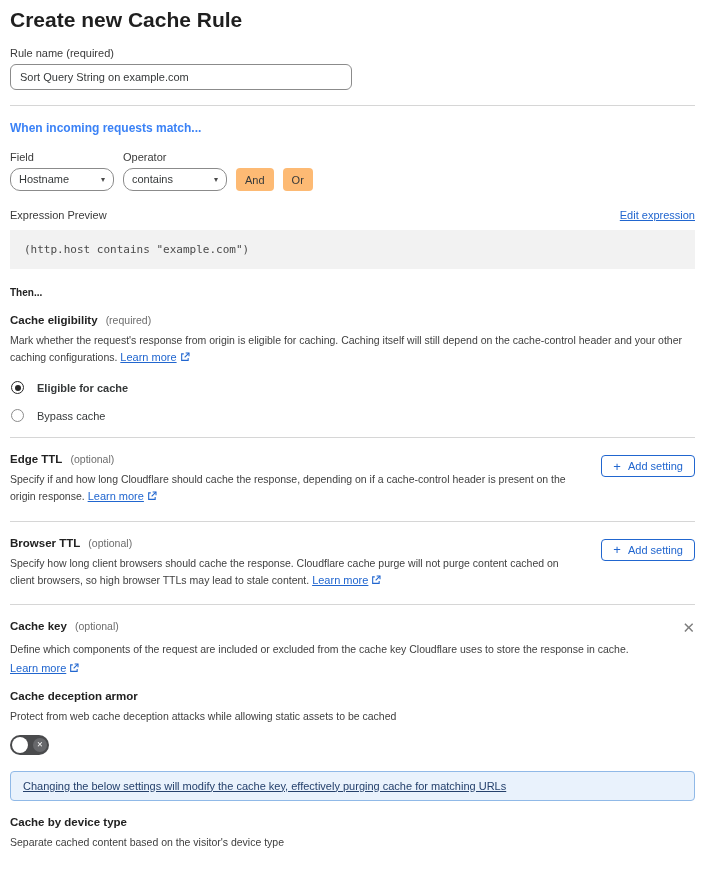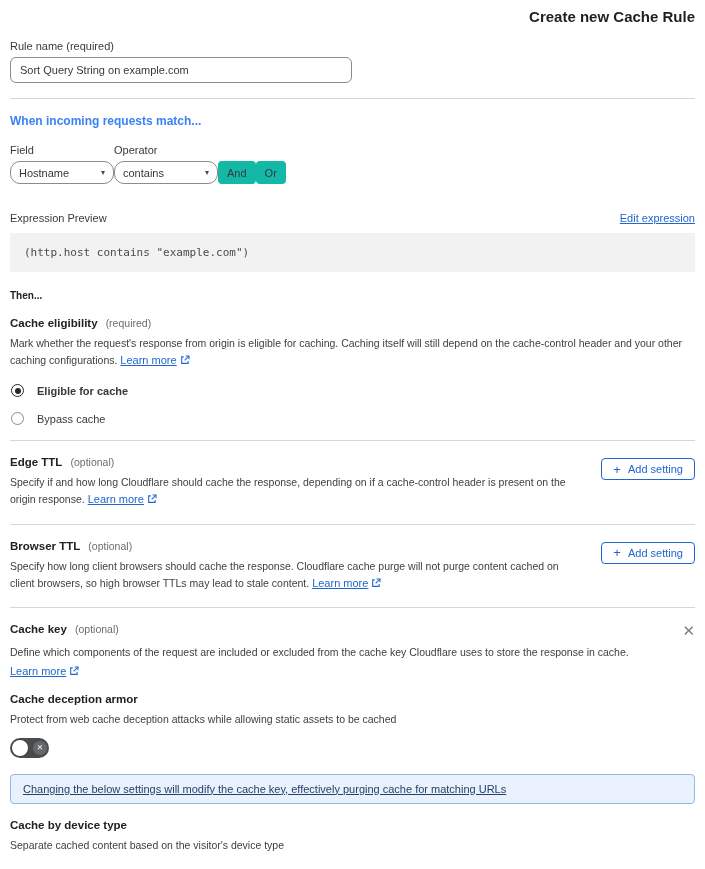--- a/index.html
+++ b/index.html
@@ -1,41 +1,41 @@
 <!DOCTYPE html>
 <html><head>
 <meta charset="utf-8">
 <style>
   * { box-sizing: border-box; }
   html,body { margin:0; padding:0; background:#fff; }
   body { width:705px; font-family:"Liberation Sans", sans-serif; color:#36393a; font-size:11px; }
   .page { padding:8px 10px 12px 10px; }
 
-  .title { font-size:15px; font-weight:bold; color:#1f1f1f; margin:0 0 15px 0;text-align:right; }
+  .title { font-size:21px; font-weight:bold; color:#1f1f1f; margin:0 0 15px 0; }
 
   .field-label { display:block; font-size:11px; color:#3a3a3a; margin-bottom:5px; }
   .text-input { height:23px; width:342px; border:1px solid #8b8b8b; border-radius:6px; padding:12px 9px;
                 font-family:"Liberation Sans", sans-serif; font-size:11px; color:#36393a; background:#fff; }
   .helper { color:#5f5f5f; font-size:10.5px; margin-top:5px; }
 
   hr.divider { border:none; border-top:1px solid #d6d6d6; margin:15px 0; }
 
   .section-heading { font-weight:bold; font-size:12px; color:#3b82f6; margin:0 0 15px 0; }
 
-  .match-row { display:flex; gap:0; align-items:flex-end; }
+  .match-row { display:flex; gap:9px; align-items:center; }
   .match-col { display:flex; flex-direction:column; }
   .select { height:23px; width:104px; border:1px solid #8b8b8b; border-radius:10px; background:#fff;
             display:flex; align-items:center; justify-content:space-between; padding:0 8px; cursor:pointer; }
   .caret { font-size:8px; color:#4a4a4a; }
   .value-col { flex:1; }
   .value-input { width:100%; background:#edf2fc; border-color:#8ba2c6; }
-  .btn-gray { height:23px; padding:0 9px; margin-top:18px; background:#14b8a6; border:none; border-radius:4px;
+  .btn-gray { height:23px; padding:0 9px; margin-top:18px; background:#fdba74; border:none; border-radius:4px;
               font-family:"Liberation Sans", sans-serif; font-size:11px; color:#36393a; cursor:pointer; }
 
-  .expr-row { display:flex; justify-content:space-between; align-items:center; margin-top:28px; }
+  .expr-row { display:flex; justify-content:space-between; align-items:center; margin-top:18px; }
   .expr-label { font-size:11px; color:#3a3a3a; }
   a.link { color:#2166cf; text-decoration:underline; cursor:pointer; font-size:11px; }
   a.link svg { vertical-align:-1px; margin-left:3px; }
   .code-box { background:#f2f2f2; margin-top:9px; padding:13px 14px; font-family:"DejaVu Sans Mono", monospace;
               font-size:11px; color:#4a4a4a; }
 
   .then-heading { font-weight:bold; font-size:10px; color:#222; margin:18px 0 16px 0; }
   .sub-title { font-weight:bold; font-size:11.5px; color:#222; }
   .opt-tag { color:#6d6d6d; font-weight:normal; font-size:10.5px; margin-left:5px; }
   .desc { color:#404040; font-size:10.5px; line-height:1.6; margin-top:6px; }

